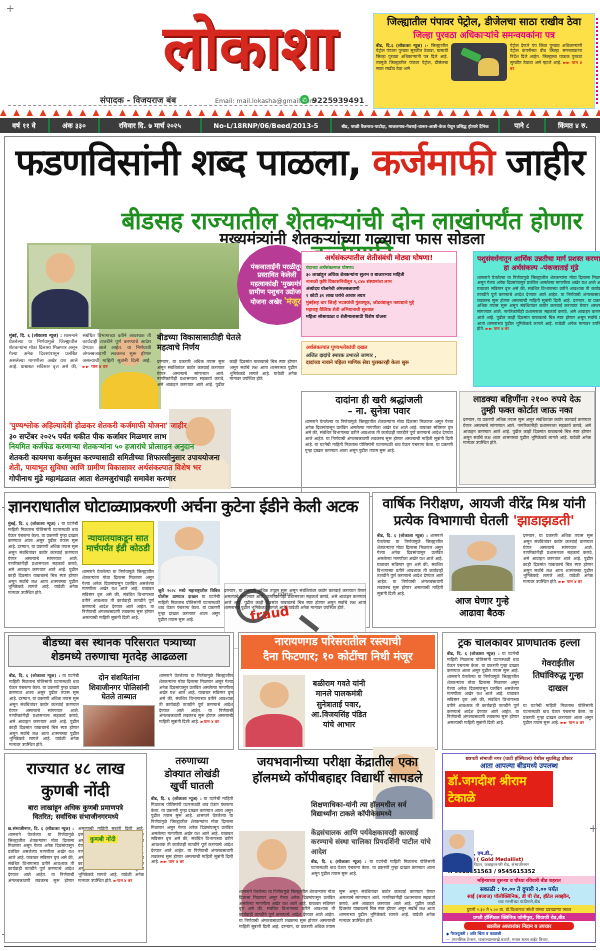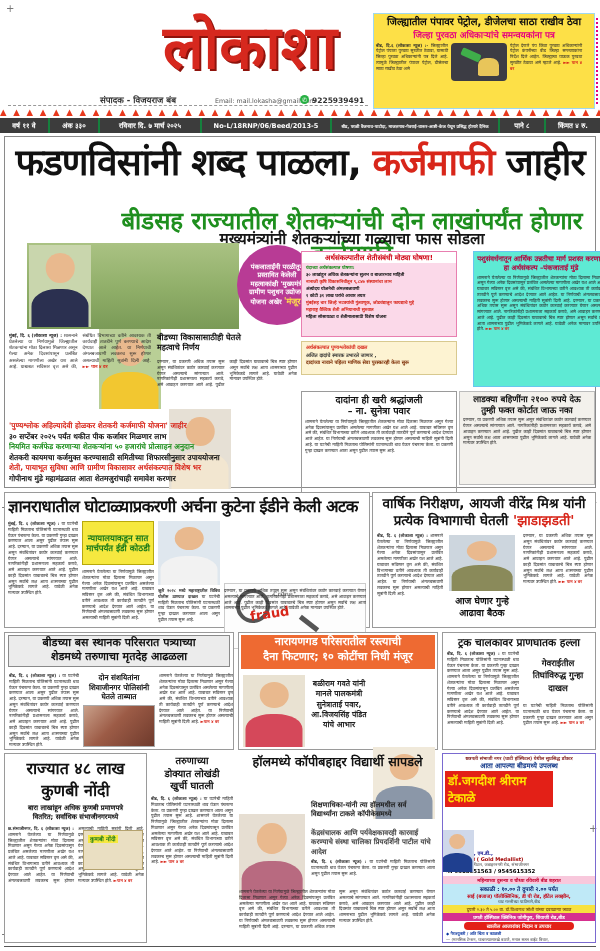--- a/index.html
+++ b/index.html
@@ -270,20 +270,21 @@
       <div>खुर्ची घातली</div>
     </div>
     <div style="height:142px;overflow:hidden;margin-top:3px;">
       <p class="t4 j" style="margin:0;"><b>बीड, दि. ६ (लोकाशा न्यूज) :</b> <span>या घटनेची माहिती मिळताच पोलिसांनी घटनास्थळी धाव घेऊन पंचनामा केला. या प्रकरणी गुन्हा दाखल करण्यात आला असून पुढील तपास सुरू आहे.</span> <span>शासनाने घेतलेल्या या निर्णयामुळे जिल्ह्यातील शेतकऱ्यांना मोठा दिलासा मिळणार असून गेल्या अनेक दिवसांपासून प्रलंबित असलेल्या मागणीला अखेर यश आले आहे. याबाबत सविस्तर वृत्त असे की, संबंधित विभागाच्या वतीने आवश्यक ती कार्यवाही तातडीने पूर्ण करण्याचे आदेश देण्यात आले आहेत. या निर्णयाची अंमलबजावणी लवकरच सुरू होणार असल्याची माहिती सूत्रांनी दिली आहे.</span>
       <span class="more">►► पान ४ वर</span></p>
     </div>
   </div>
 
   <div class="abs" style="left:237px;top:753px;width:201px;height:190px;">
     <div class="b c" style="font-size:12.6px;line-height:1.3;padding-top:1px;">
+      <div>जयभवानीच्या परीक्षा केंद्रातील एका</div>
       <div>हॉलमध्ये कॉपीबहाद्दर विद्यार्थी सापडले</div>
     </div>
     <div class="portrait abs" style="left:2px;top:44px;width:66px;height:86px;--cloth:#b86a80;--bg:#e6ded2;"></div>
     <div class="abs b" style="left:74px;top:48px;width:124px;font-size:7px;line-height:1.35;color:#222;">शिक्षणाधिका-यांनी त्या हॉलमधील सर्व विद्यार्थ्यांना टाकले कॉपीकेसमध्ये</div>
     <div class="abs b" style="left:74px;top:76px;width:124px;font-size:7px;line-height:1.35;color:#444;">केंद्रसंचालक आणि पर्यवेक्षकावरही कारवाई करण्याचे संस्था चालिका प्रियदर्शिनी पाटील यांचे आदेश</div>
     <div class="abs" style="left:74px;top:106px;width:124px;height:26px;overflow:hidden;">
       <p class="t4 j" style="margin:0;"><b>बीड, दि. ६ (लोकाशा न्यूज) :</b> <span>या घटनेची माहिती मिळताच पोलिसांनी घटनास्थळी धाव घेऊन पंचनामा केला. या प्रकरणी गुन्हा दाखल करण्यात आला असून पुढील तपास सुरू आहे.</span></p>
     </div>
     <div class="abs" style="left:2px;top:136px;width:196px;height:52px;column-count:2;column-gap:4px;overflow:hidden;">
       <p class="t4 j" style="margin:0;"><span>शासनाने घेतलेल्या या निर्णयामुळे जिल्ह्यातील शेतकऱ्यांना मोठा दिलासा मिळणार असून गेल्या अनेक दिवसांपासून प्रलंबित असलेल्या मागणीला अखेर यश आले आहे. याबाबत सविस्तर वृत्त असे की, संबंधित विभागाच्या वतीने आवश्यक ती कार्यवाही तातडीने पूर्ण करण्याचे आदेश देण्यात आले आहेत. या निर्णयाची अंमलबजावणी लवकरच सुरू होणार असल्याची माहिती सूत्रांनी दिली आहे.</span> <span>दरम्यान, या प्रकरणी अधिक तपास सुरू असून संबंधितांवर कठोर कारवाई करण्यात येणार असल्याचे सांगण्यात आले. नागरिकांनीही प्रशासनाला सहकार्य करावे, असे आवाहन करण्यात आले आहे. पुढील काही दिवसांत याबाबतचे चित्र स्पष्ट होणार असून सर्वांचे लक्ष आता शासनाच्या पुढील भूमिकेकडे लागले आहे. यावेळी अनेक मान्यवर उपस्थित होते.</span></p>

